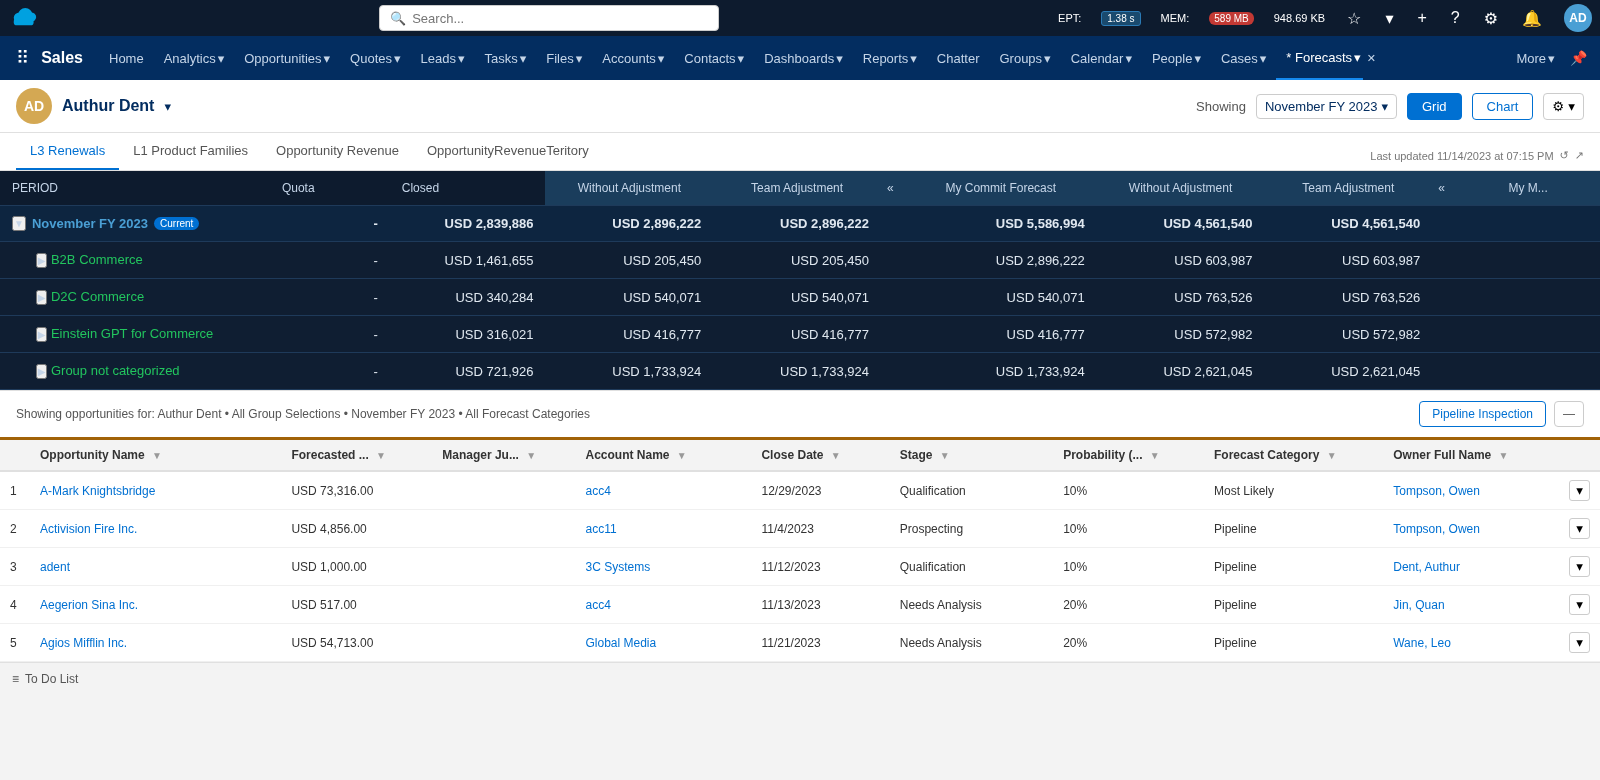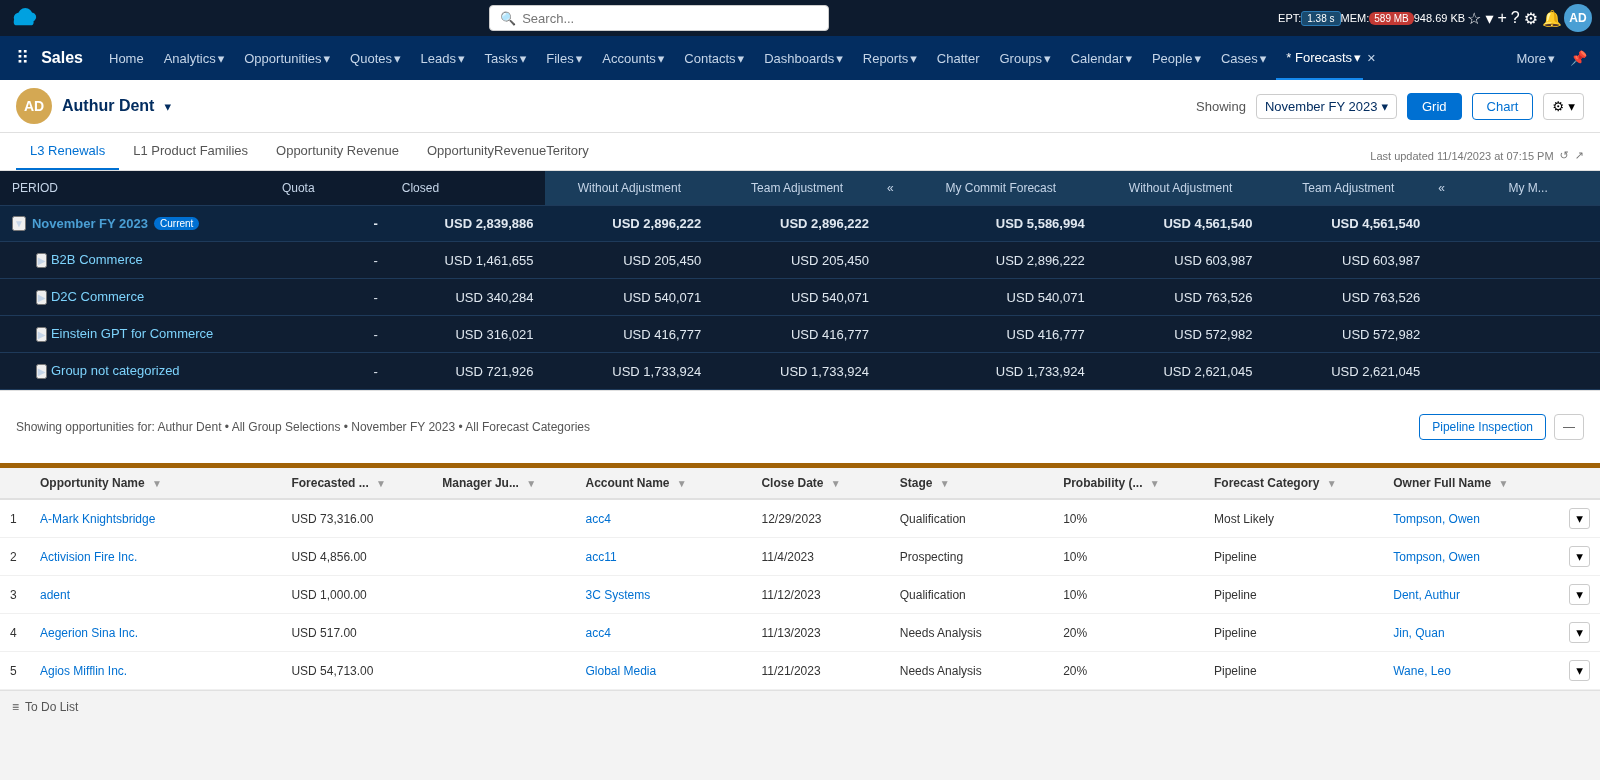--- a/index.html
+++ b/index.html
@@ -29,21 +29,21 @@
       padding: 0 10px;
       gap: 6px;
     }
     .search-bar input {
       border: none;
       outline: none;
       font-size: 13px;
       width: 100%;
       color: #1d4ed8;
     }
-    .utility-bar-right { display: flex; align-items: center; gap: 0; font-size: 11px; }
+    .utility-bar-right { display: flex; align-items: center; gap: 20px; font-size: 11px; }
     .ept-badge {
       background: #1a4a6e;
       border: 1px solid #2a7ab5;
       border-radius: 3px;
       padding: 1px 5px;
       font-size: 10px;
       color: #fff;
     }
     .mem-badge {
       background: #c23934;
@@ -213,34 +213,34 @@
       background: #0f1e32;
     }
     .period-name {
       display: flex; align-items: center; gap: 6px;
       font-weight: 600; color: #4a9fd4; font-size: 13px;
     }
     .current-badge {
       background: #0070d2; color: #fff; font-size: 10px;
       padding: 1px 6px; border-radius: 8px; font-weight: 500;
     }
-    .sub-name { color: #7dd3fc; cursor: pointer; }
+    .sub-name { color: #22c55e; cursor: pointer; }
     .expand-icon { color: #c5d5e8; cursor: pointer; font-size: 10px; }
     .collapse-icon { color: #c5d5e8; cursor: pointer; font-size: 10px; }
     .arrow-btn { background: none; border: none; color: #c5d5e8; cursor: pointer; font-size: 12px; padding: 2px; }
 
     
     .opp-panel {
       background: #fff;
       border-top: 1px solid #e0e0e0;
     }
     .opp-filter-bar {
-      padding: 23px 16px;
+      padding: 10px 16px;
       display: flex; align-items: center; justify-content: space-between;
-      border-bottom: 5px solid #a16207;
+      border-bottom: 3px solid #a16207;
       font-size: 12px; color: #555;
     }
     .pipeline-btn {
       border: 1px solid #0070d2; border-radius: 4px;
       padding: 5px 12px; background: #fff; color: #0070d2;
       cursor: pointer; font-size: 12px; font-weight: 500;
     }
     .collapse-opp-btn {
       border: 1px solid #ccc; border-radius: 4px;
       padding: 5px 8px; background: #fff; color: #555;

